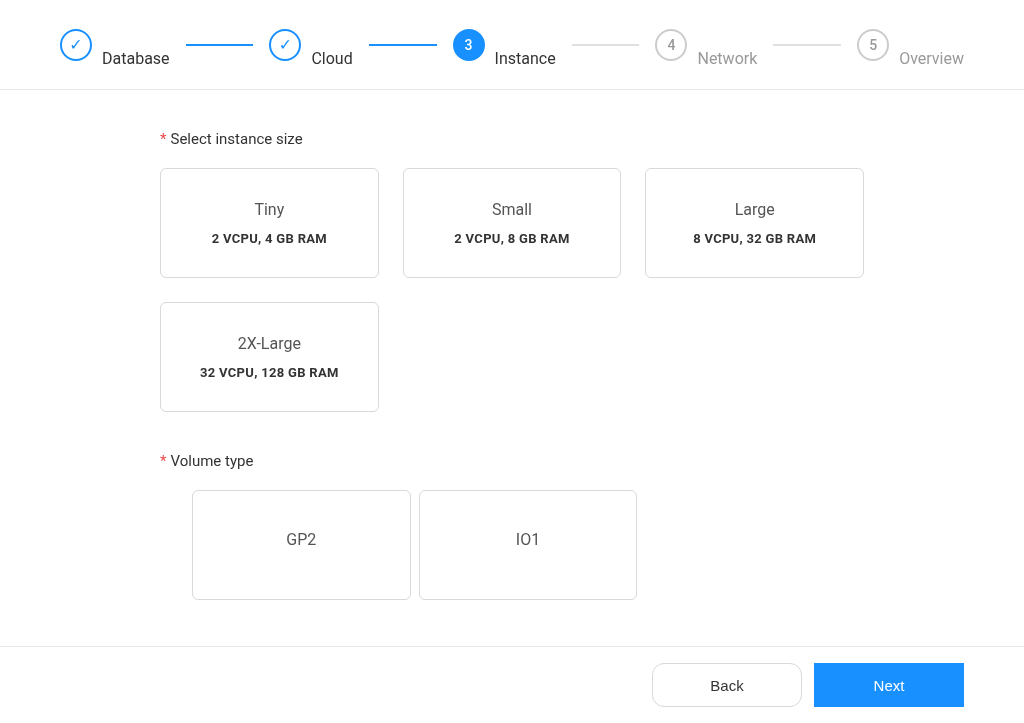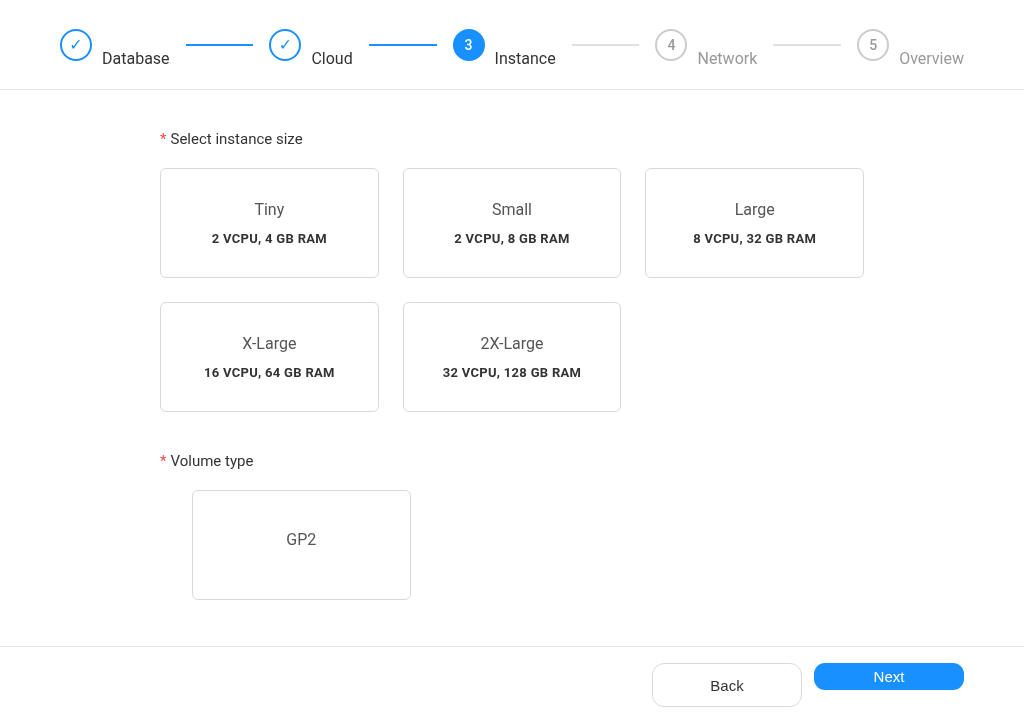--- a/index.html
+++ b/index.html
@@ -152,23 +152,23 @@
       border: 1px solid #d9d9d9;
       border-radius: 12px;
       background: #fff;
       font-size: 15px;
       color: #333;
       cursor: pointer;
       min-width: 150px;
     }
     .btn-next {
       padding: 0 32px;
-      height: 27px;
+      height: 44px;
       border: none;
-      border-radius: 11px;
+      border-radius: 0;
       background: #1890ff;
       font-size: 15px;
       color: #fff;
       cursor: pointer;
       min-width: 150px;
     }
 
     .checkmark {
       font-size: 16px;
     }
@@ -240,42 +240,41 @@
       <span class="card-title">Small</span>
       <span class="card-spec">2 VCPU, 8 GB RAM</span>
     </div>
 
 
     <div class="option-card">
       <span class="card-title">Large</span>
       <span class="card-spec">8 VCPU, 32 GB RAM</span>
     </div>
 
-    <div class="option-card">
-      <span class="card-title">X-Large</span>
-      <span class="card-spec">16 VCPU, 64 GB RAM</span>
-    </div>
 
     <div class="option-card">
       <span class="card-title">2X-Large</span>
       <span class="card-spec">32 VCPU, 128 GB RAM</span>
     </div>
   </div>
 
   <div class="section-label">
     <span class="required-star">*</span>
     <span>Volume type</span>
   </div>
 
   <div class="volume-grid">
 
     <div class="option-card">
       <span class="card-title">GP2</span>
     </div>
 
+    <div class="option-card">
+      <span class="card-title">IO1</span>
+    </div>
   </div>
 
 </div>
 
 <div class="footer">
   <button class="btn-back">Back</button>
   <button class="btn-next">Next</button>
 </div>
 
 </body></html>

